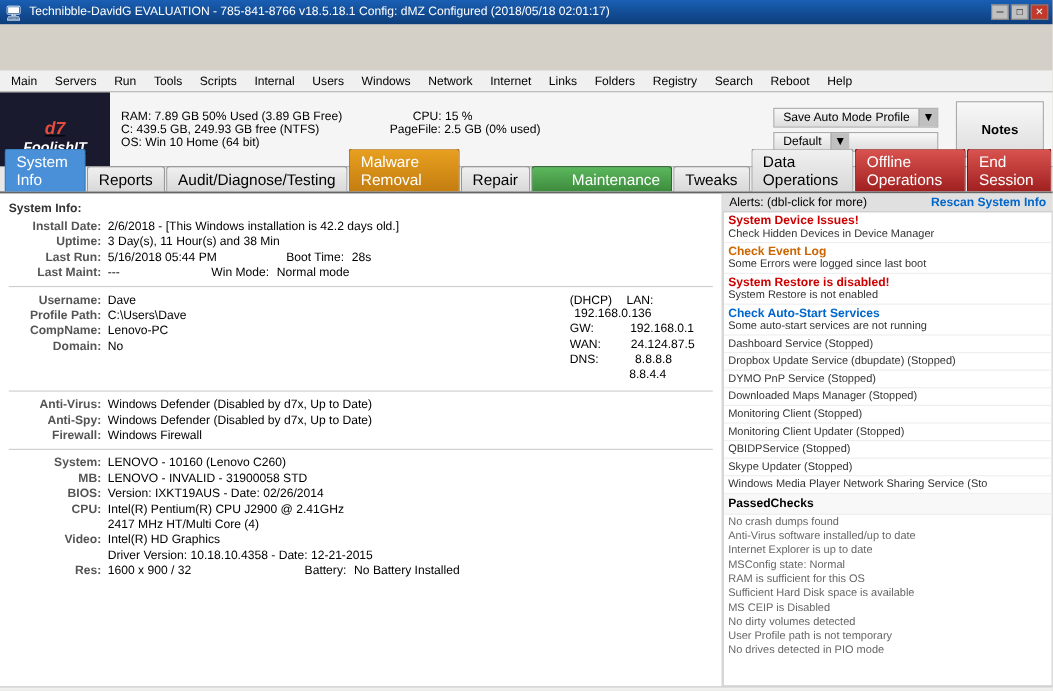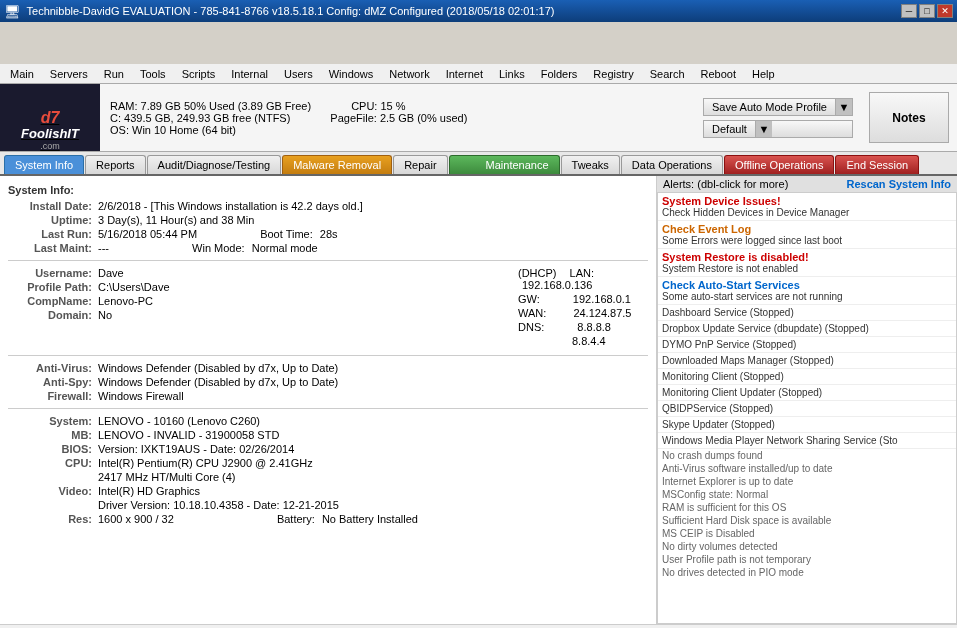--- a/index.html
+++ b/index.html
@@ -60,21 +60,21 @@
       text-decoration: underline;
     }
     #sys-info-area {
       flex: 1;
       padding: 4px 10px;
       display: flex;
       flex-direction: column;
       justify-content: center;
       font-size: 11px;
     }
-    #sys-info-area .row { display: flex; gap: 40px; }
+    #sys-info-area .row { display: flex; gap: 64px; }
     #profile-area {
       display: flex;
       flex-direction: column;
       justify-content: center;
       padding: 4px 8px;
       gap: 4px;
     }
     .profile-btn {
       display: flex;
       align-items: flex-start;
@@ -103,21 +103,21 @@
       align-items: flex-end;
       height: 24px;
       border-bottom: 2px solid #666;
       padding-left: 4px;
     }
     .tab {
       padding: 3px 10px;
       border: 1px solid #999;
       border-bottom: none;
       cursor: pointer;
-      font-size: 11px;
+      font-size: 14px;
       margin-right: 1px;
       border-radius: 3px 3px 0 0;
     }
     .tab.active { background: #4a90d9; color: white; border-color: #2a6fa8; }
     .tab:not(.active) { background: linear-gradient(to bottom, #f0f0f0, #d8d8d8); color: #000; }
     .tab.green { background: linear-gradient(to bottom, #5cb85c, #3d8b3d); color: white; border-color: #2d6a2d; padding-left: 36px; }
     .tab.orange { background: linear-gradient(to bottom, #e8a020, #c47d10); color: white; border-color: #a06010; }
     .tab.red { background: linear-gradient(to bottom, #d9534f, #a02020); color: white; border-color: #8a1010; }
 
     
@@ -476,20 +476,21 @@
       </div>
       <div class="alert-item">
         <div class="alert-desc">QBIDPService (Stopped)</div>
       </div>
       <div class="alert-item">
         <div class="alert-desc">Skype Updater (Stopped)</div>
       </div>
       <div class="alert-item">
         <div class="alert-desc">Windows Media Player Network Sharing Service (Sto</div>
       </div>
+      <div class="passed-checks">PassedChecks</div>
       <div class="passed-item">No crash dumps found</div>
       <div class="passed-item">Anti-Virus software installed/up to date</div>
       <div class="passed-item">Internet Explorer is up to date</div>
       <div class="passed-item">MSConfig state:  Normal</div>
       <div class="passed-item">RAM is sufficient for this OS</div>
       <div class="passed-item">Sufficient Hard Disk space is available</div>
       <div class="passed-item">MS CEIP is Disabled</div>
       <div class="passed-item">No dirty volumes detected</div>
       <div class="passed-item">User Profile path is not temporary</div>
       <div class="passed-item">No drives detected in PIO mode</div>

